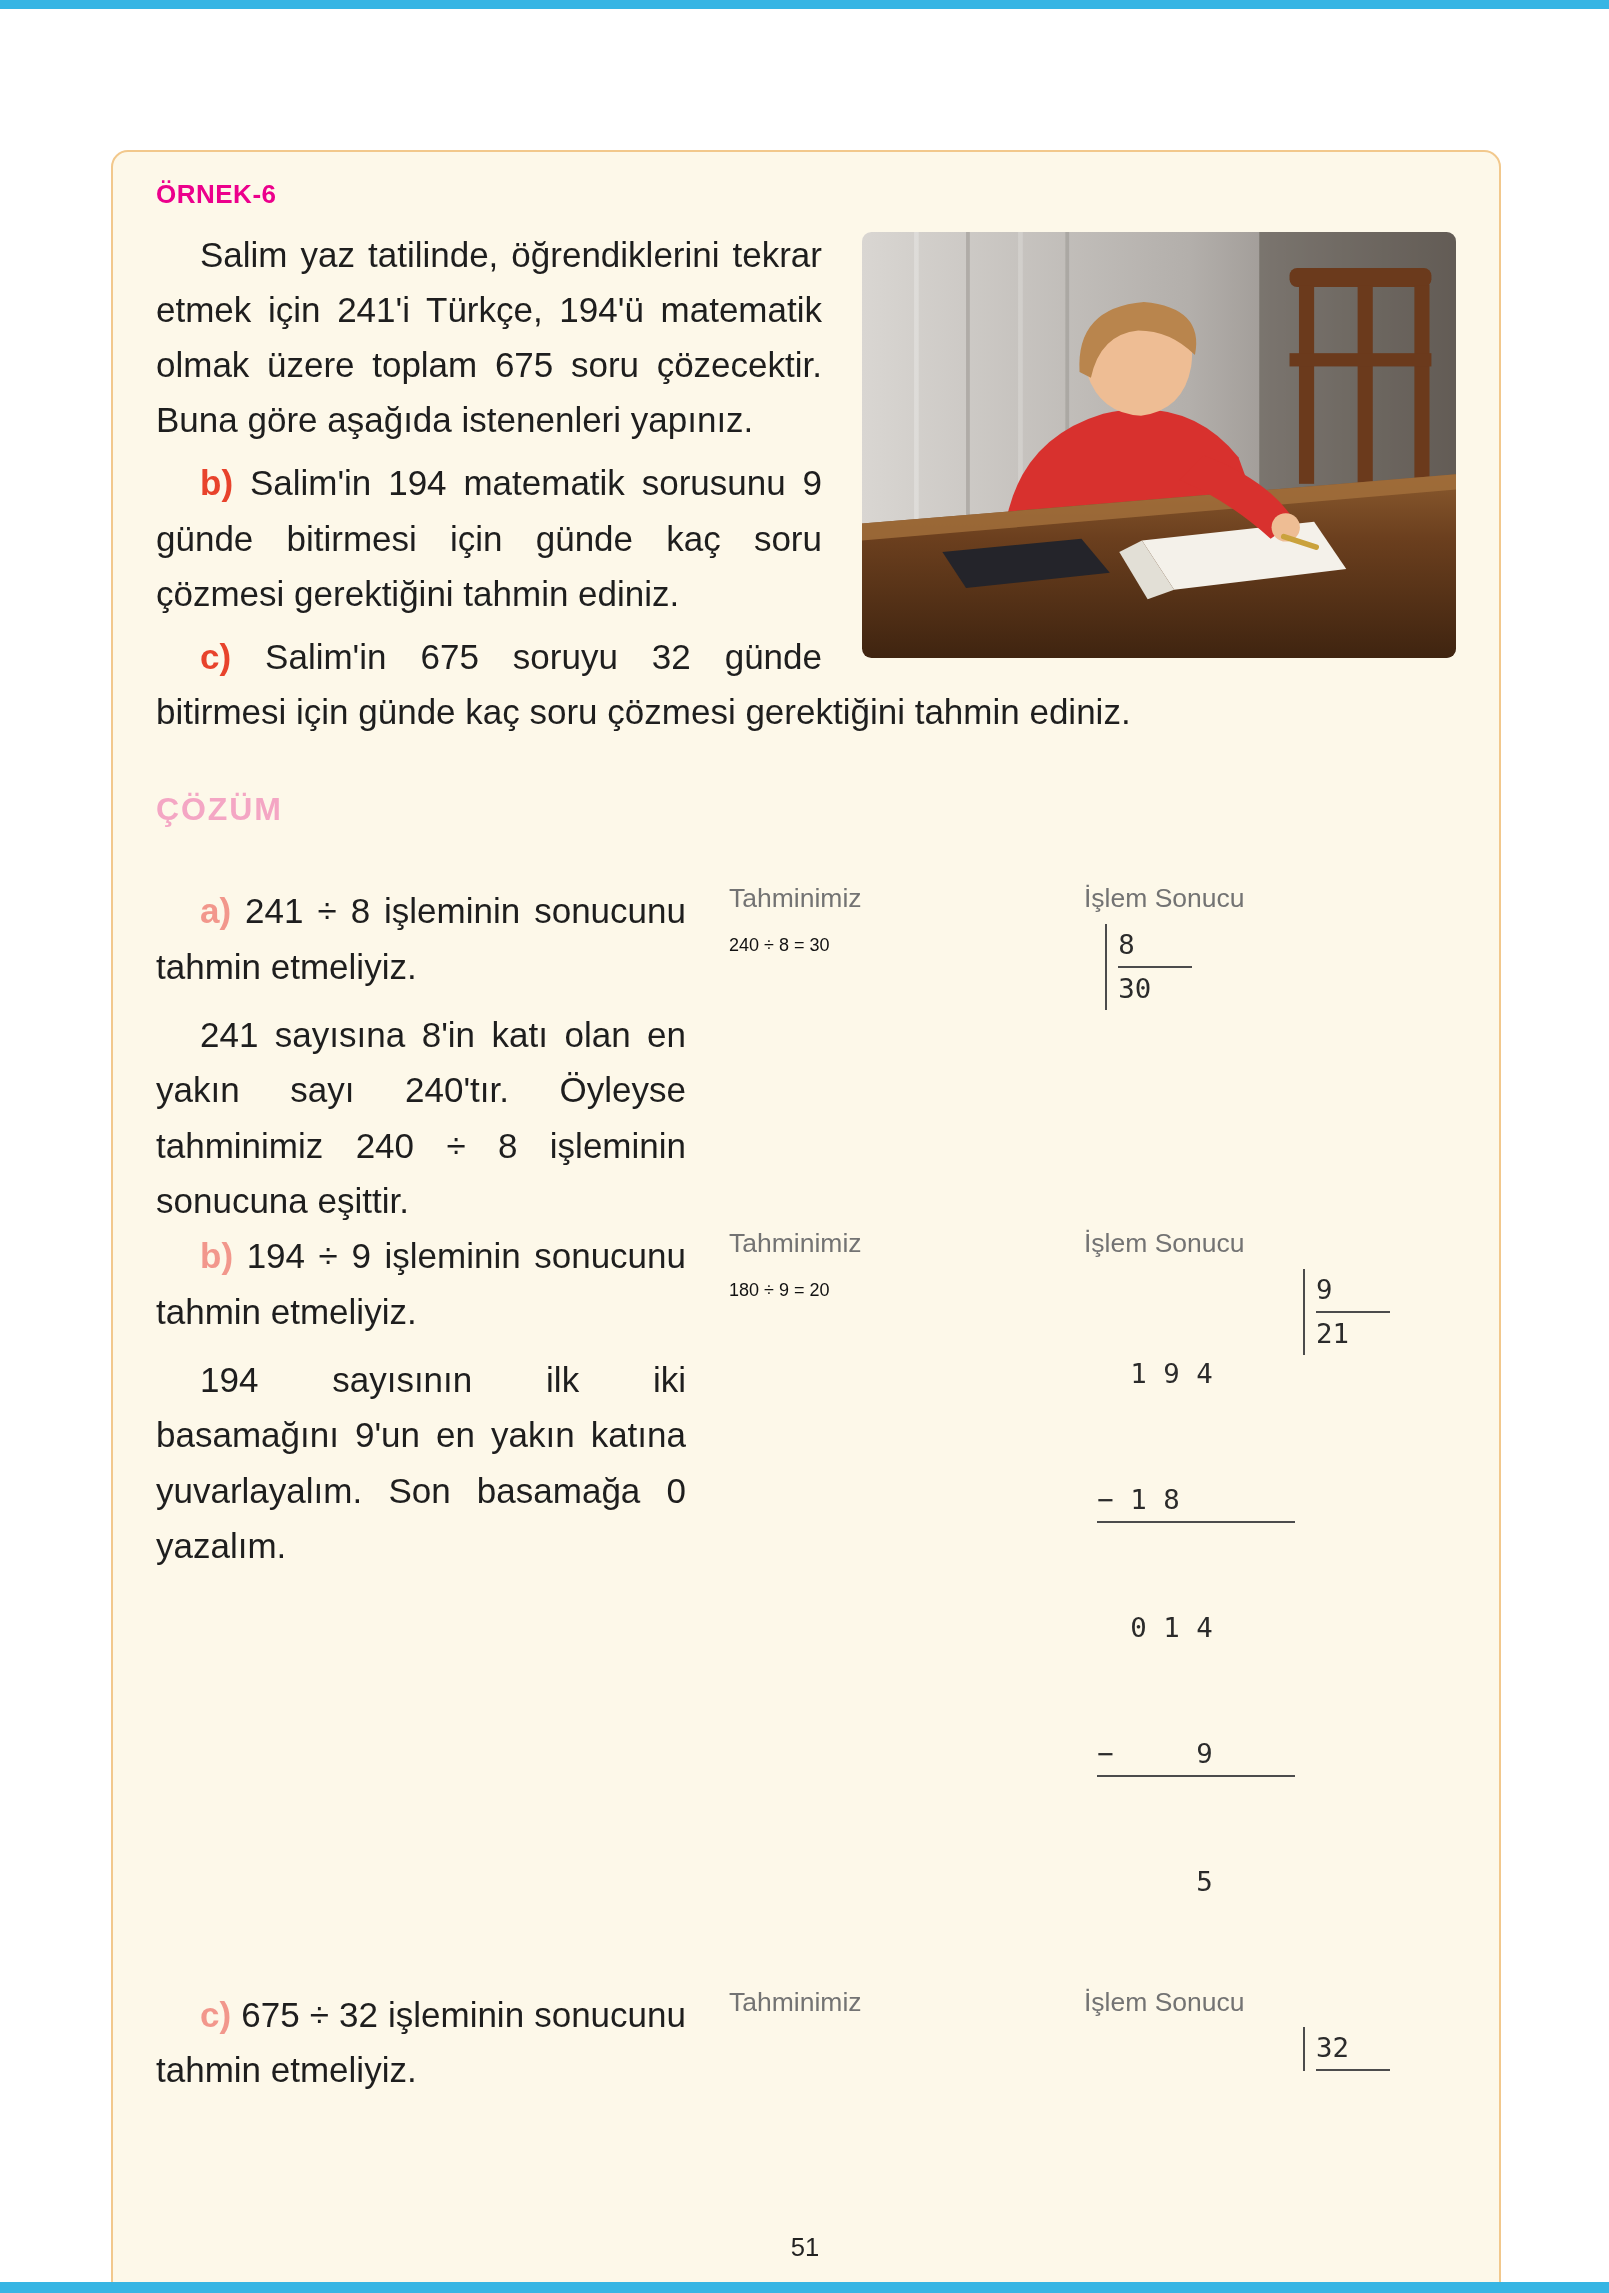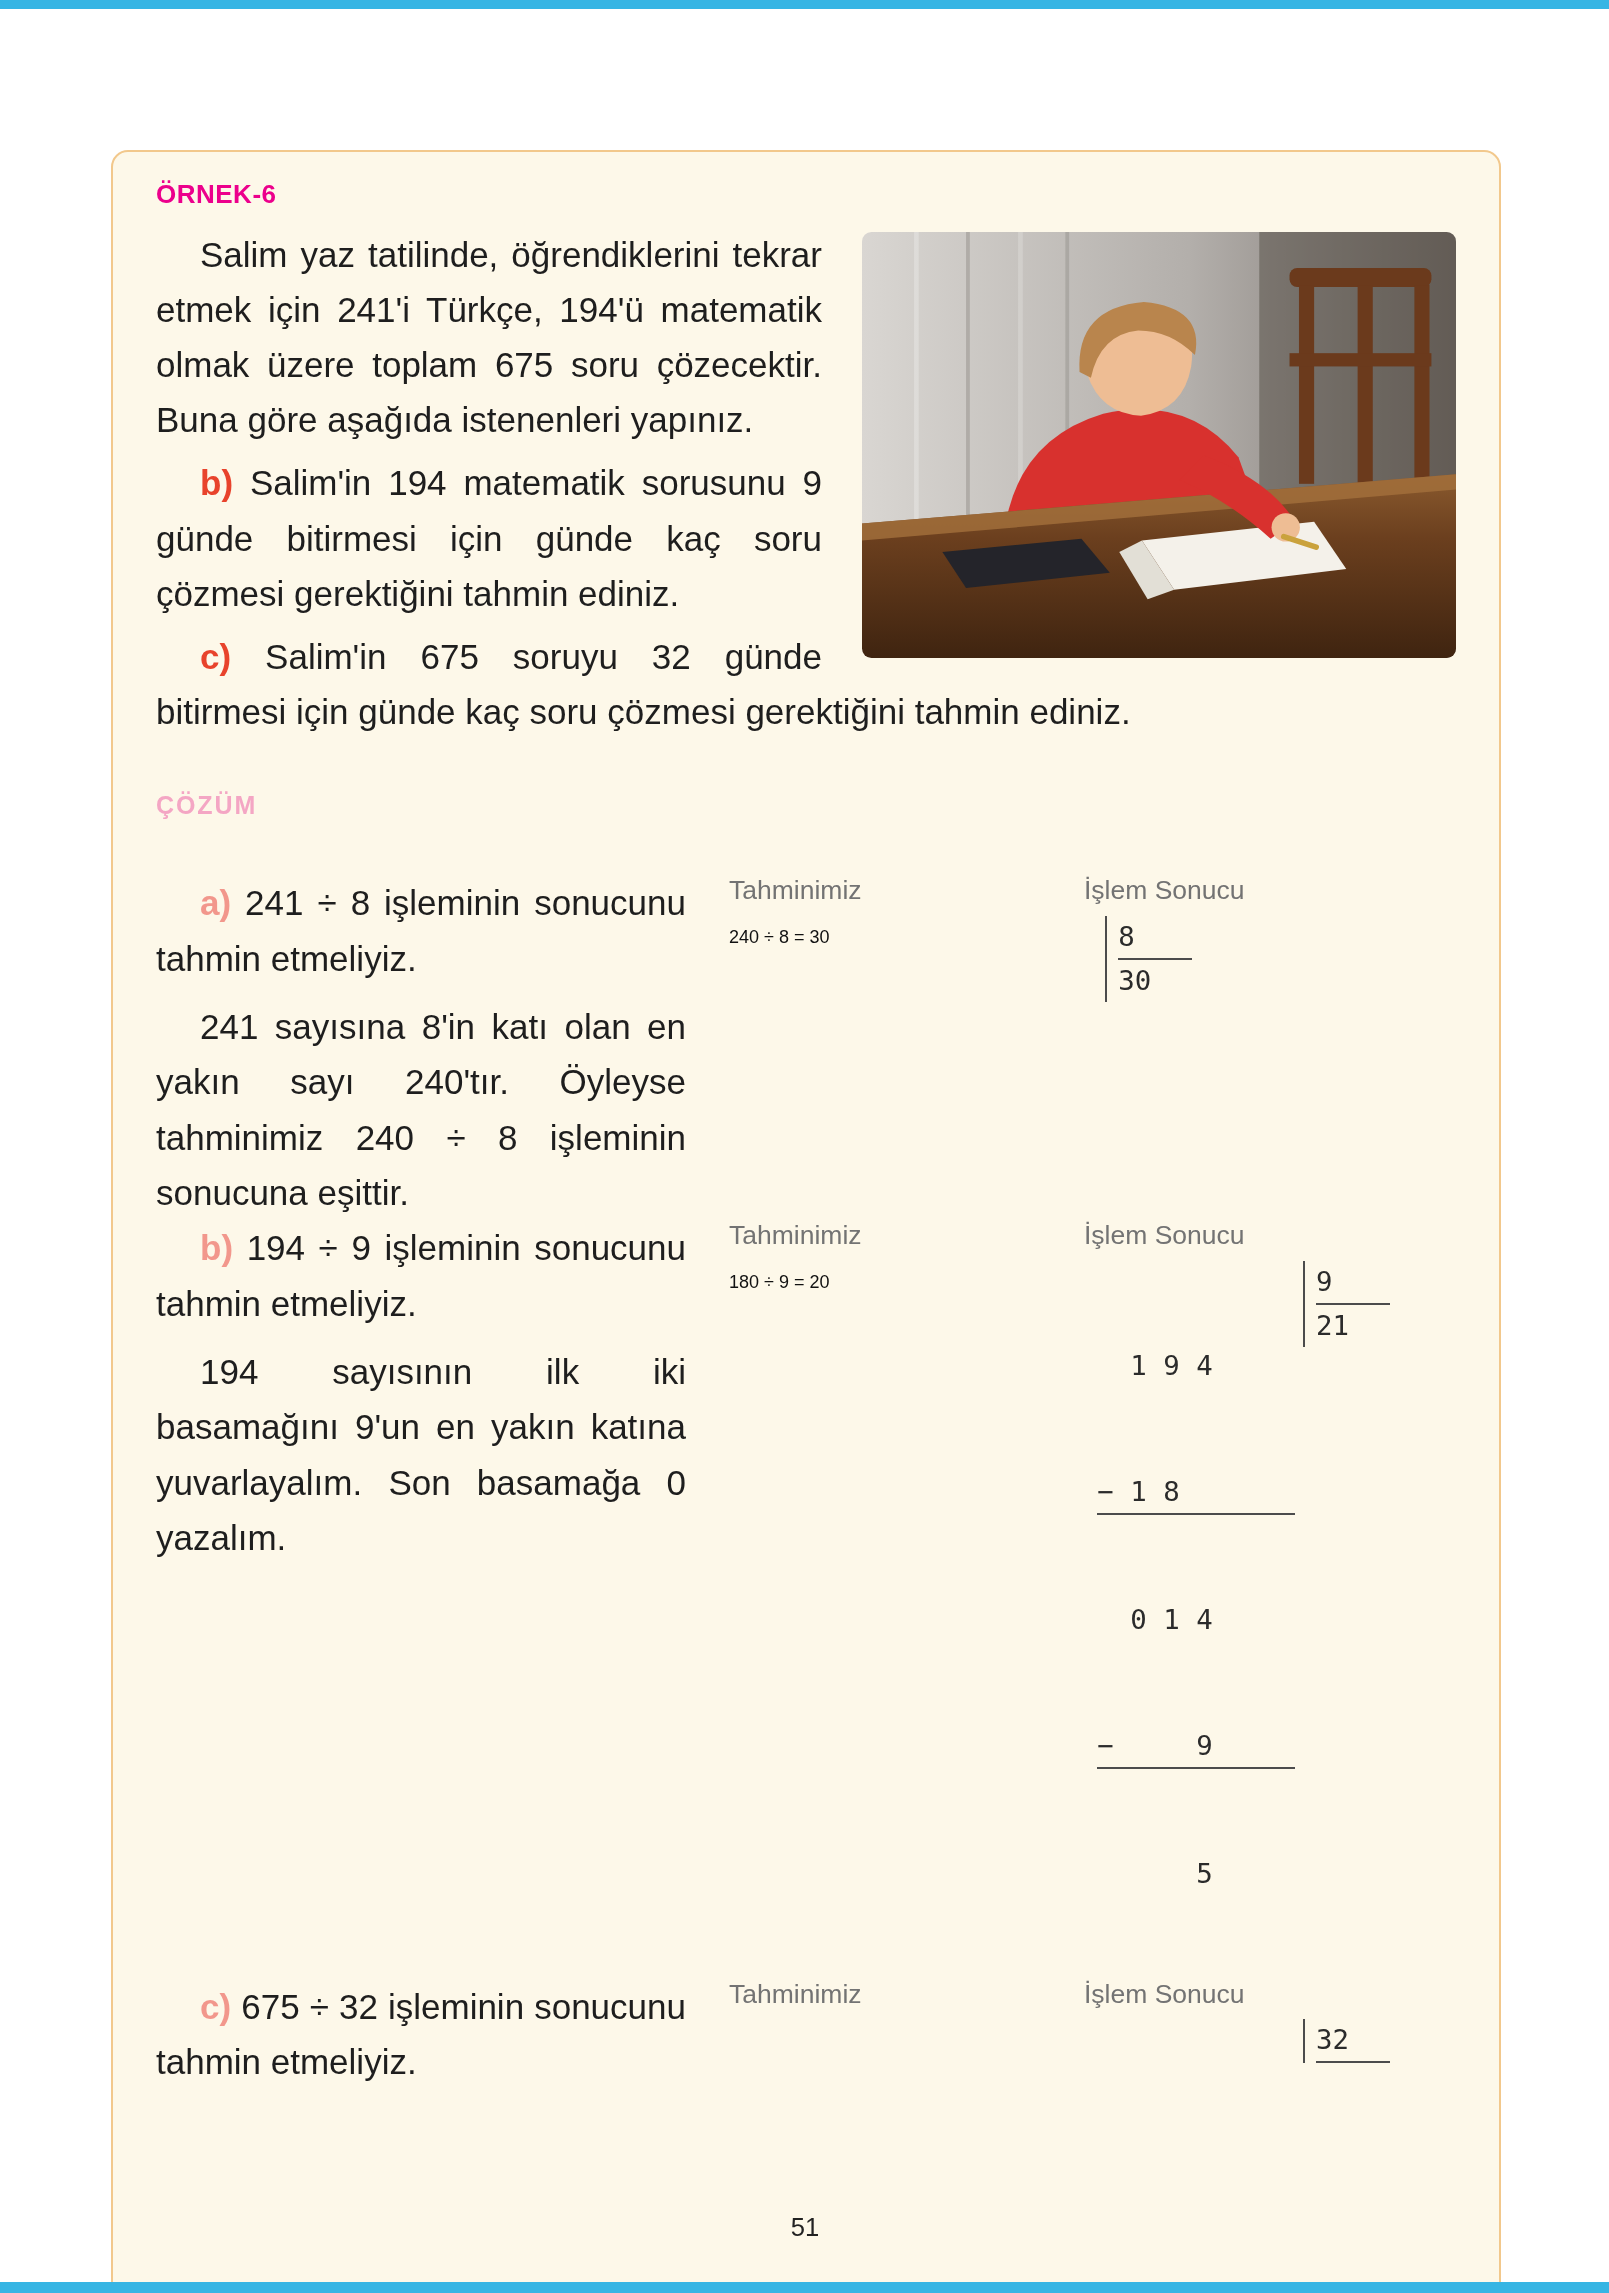--- a/index.html
+++ b/index.html
@@ -42,21 +42,21 @@
     width:594px; height:426px;
     margin:5.7px 0 17px 40px;
     border-radius:9.5px;
     overflow:hidden;
   }
   .photo svg { display:block; width:100%; height:100%; }
 
   .cozum-title {
     clear:both;
     margin-top:52px;
-    font-size:25px; font-weight:bold;
+    font-size:32px; font-weight:bold;
     color:#f4a6c4; letter-spacing:1.9px;
   }
 
   
   .solution {
     display:grid;
     grid-template-columns:530px 312px 1fr;
     column-gap:43px;
   }
   .solution.first { margin-top:55px; }
@@ -77,21 +77,21 @@
   .drow { white-space:pre; }
   .drow.u { border-bottom:2.8px solid #4c4c4c; }
   .ldiv-right {
     border-left:2.8px solid #4c4c4c;
     margin-left:7.6px; padding-left:11.4px; min-width:87px;
   }
   .ldiv-divisor { border-bottom:2.8px solid #4c4c4c; padding-right:5.7px; }
   .ldiv-quotient { padding-top:0px; }
 
   .page-number {
-    position:absolute; left:0; right:0; bottom:52px;
+    position:absolute; left:0; right:0; bottom:32px;
     text-align:center; font-size:25.6px; color:#222;
   }
 </style>
 </head>
 <body>
 
 <div class="page">
   <div class="strip strip-top"></div>
 
   <section class="ornek-box">

